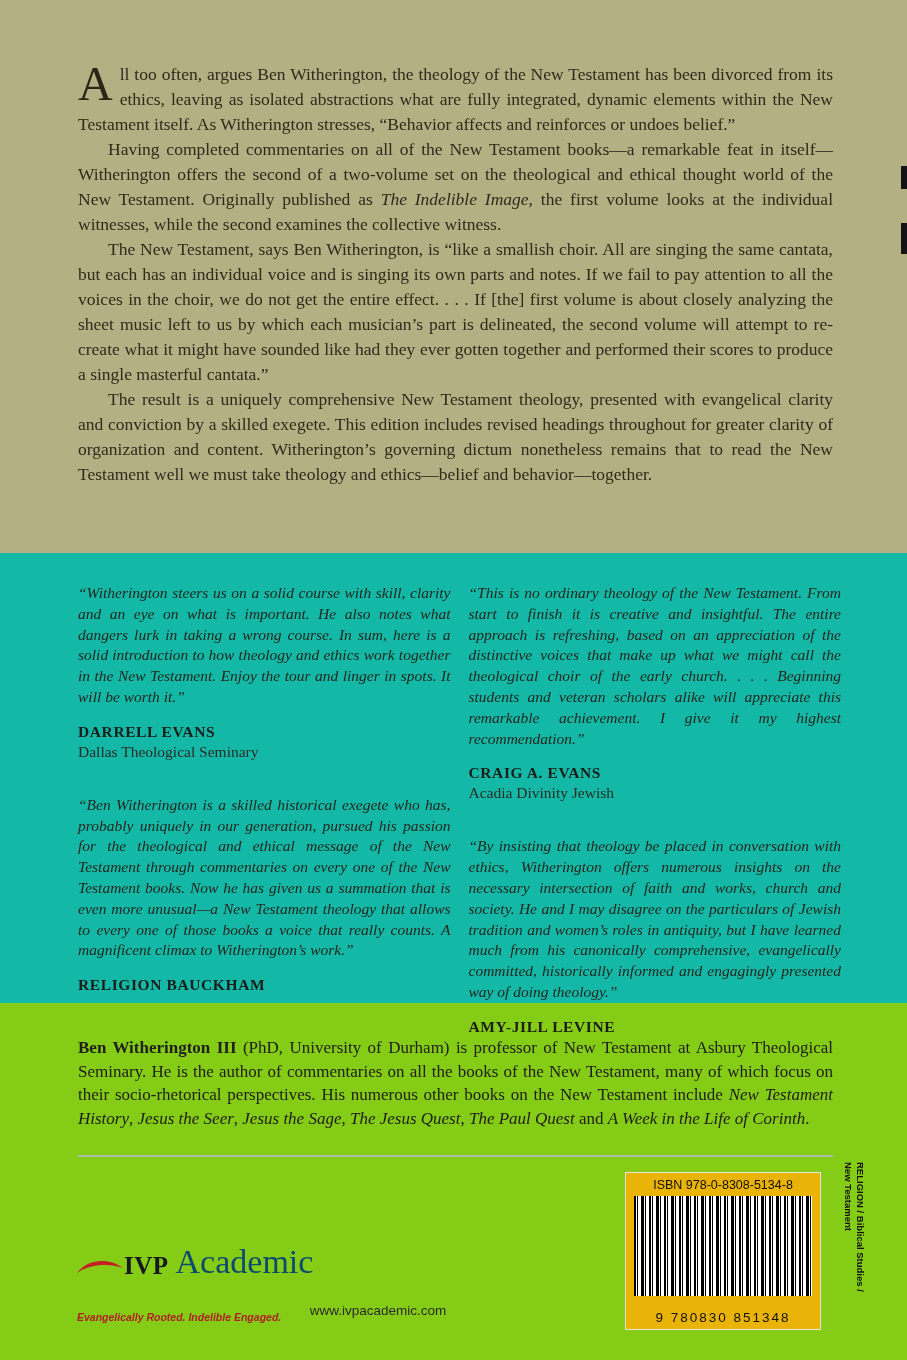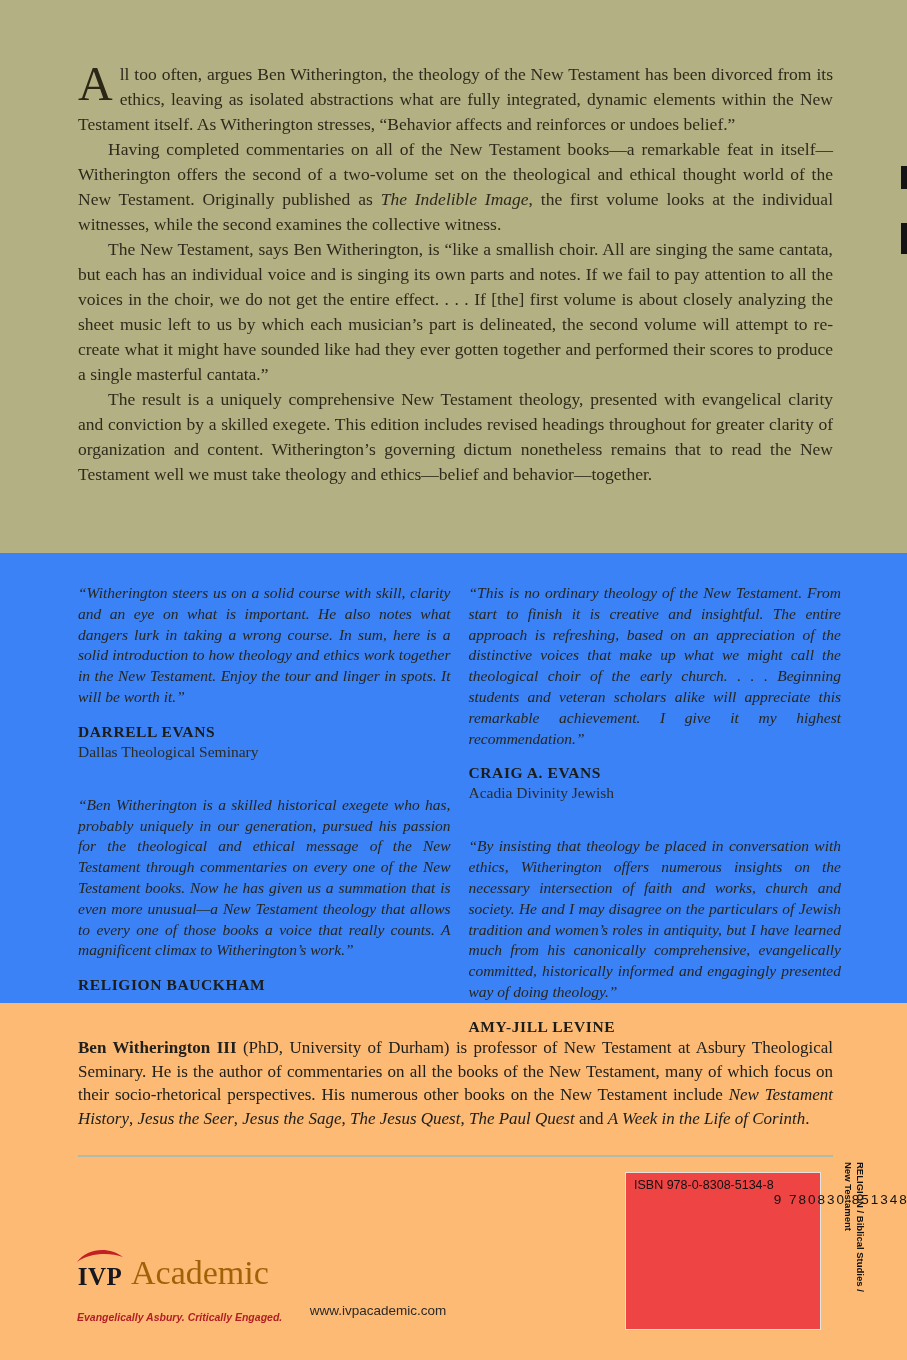--- a/index.html
+++ b/index.html
@@ -19,61 +19,61 @@
     font-size:17.5px; line-height:25px; text-align:justify;
   }
   .top-section p.indent { text-indent:30px; }
   .drop-cap {
     float:left; font-size:48px; line-height:38px;
     padding:3px 7px 0 0; color:#2b2716;
   }
 
   
   .mid-section {
-    height:450px; background:#3b82f6;
+    height:450px; background:#14b8a6;
     padding:30px 66px 0 78px;
     display:flex; gap:18px; color:#24241f;
   }
   .col { flex:1; }
   .endorsement { margin-bottom:33px; }
   .quote {
     font-style:italic; font-size:15.5px; line-height:20.8px;
     text-align:justify; color:#26261f;
   }
   .endorser-name {
     margin-top:15px; font-weight:bold; font-size:15.5px;
     letter-spacing:0.6px; color:#1c1c18;
   }
   .endorser-affiliation { font-size:15.5px; line-height:21px; color:#2c2c26; }
 
   
-  .bottom-section { height:357px; background:#fdba74; padding:33px 74px 0 78px; }
+  .bottom-section { height:357px; background:#84cc16; padding:33px 74px 0 78px; }
   .bio { font-size:17px; line-height:23.5px; text-align:justify; color:#20201c; }
   .bio b { font-weight:bold; }
   .divider { border:none; border-top:2px solid #aebbb0; margin-top:25px; }
 
   
   .ivp-logo { position:absolute; left:76px; top:1246px; display:flex; align-items:flex-end; gap:7px; }
-  .ivp-mark { display:flex; flex-direction:column; align-items:center; }
+  .ivp-mark { display:flex; flex-direction:row; align-items:center; }
   .ivp-letters { font-weight:bold; font-size:25px; line-height:25px; color:#17171f; letter-spacing:0.5px; }
-  .ivp-academic { font-size:34px; line-height:32px; color:#a16207; }
+  .ivp-academic { font-size:34px; line-height:32px; color:#0c4a6e; }
   .tagline {
     position:absolute; left:77px; top:1311px;
     font-family:"Liberation Sans", sans-serif; font-weight:bold; font-style:italic;
     font-size:10.5px; color:#b01f24;
   }
   .website {
     position:absolute; left:0; width:736px; top:1303px; text-align:center;
     font-family:"Liberation Sans", sans-serif; font-size:13.5px; color:#2a2a2a;padding-left:20px;
   }
 
   .barcode-box {
     position:absolute; left:625px; top:1172px; width:196px; height:158px;
-    background:#ef4444; border:1px solid #e3e3e0; padding:5px 8px 4px 8px;
-    display:flex; flex-direction:row;
+    background:#eab308; border:1px solid #e3e3e0; padding:5px 8px 4px 8px;
+    display:flex; flex-direction:column;
   }
   .isbn-label {
     font-family:"Liberation Sans", sans-serif; font-size:12.5px; color:#111;
     text-align:center; white-space:nowrap;
   }
   .bars {
     margin-top:4px; height:100px;
     background:repeating-linear-gradient(90deg,
       #000 0 2px, #fff 2px 3px,
       #000 3px 4px, #fff 4px 7px,
@@ -140,21 +140,21 @@
 
   <div class="ivp-logo">
     <div class="ivp-mark">
       <svg width="48" height="18" viewBox="0 0 48 18" aria-hidden="true">
         <path d="M1 16 C 11 2, 33 0, 47 11 C 33 6, 13 7, 1 16 Z" fill="#c41f25"></path>
       </svg>
       <div class="ivp-letters">IVP</div>
     </div>
     <div class="ivp-academic">Academic</div>
   </div>
-  <div class="tagline">Evangelically Asbury. Critically Engaged.</div>
+  <div class="tagline">Evangelically Rooted. Indelible Engaged.</div>
 
   <div class="website">www.ivpacademic.com</div>
 
   <div class="barcode-box">
     <div class="isbn-label">ISBN 978-0-8308-5134-8</div>
     <div class="bars"></div>
     <div class="isbn-digits">9 780830 851348</div>
   </div>
 
   <div class="category">

